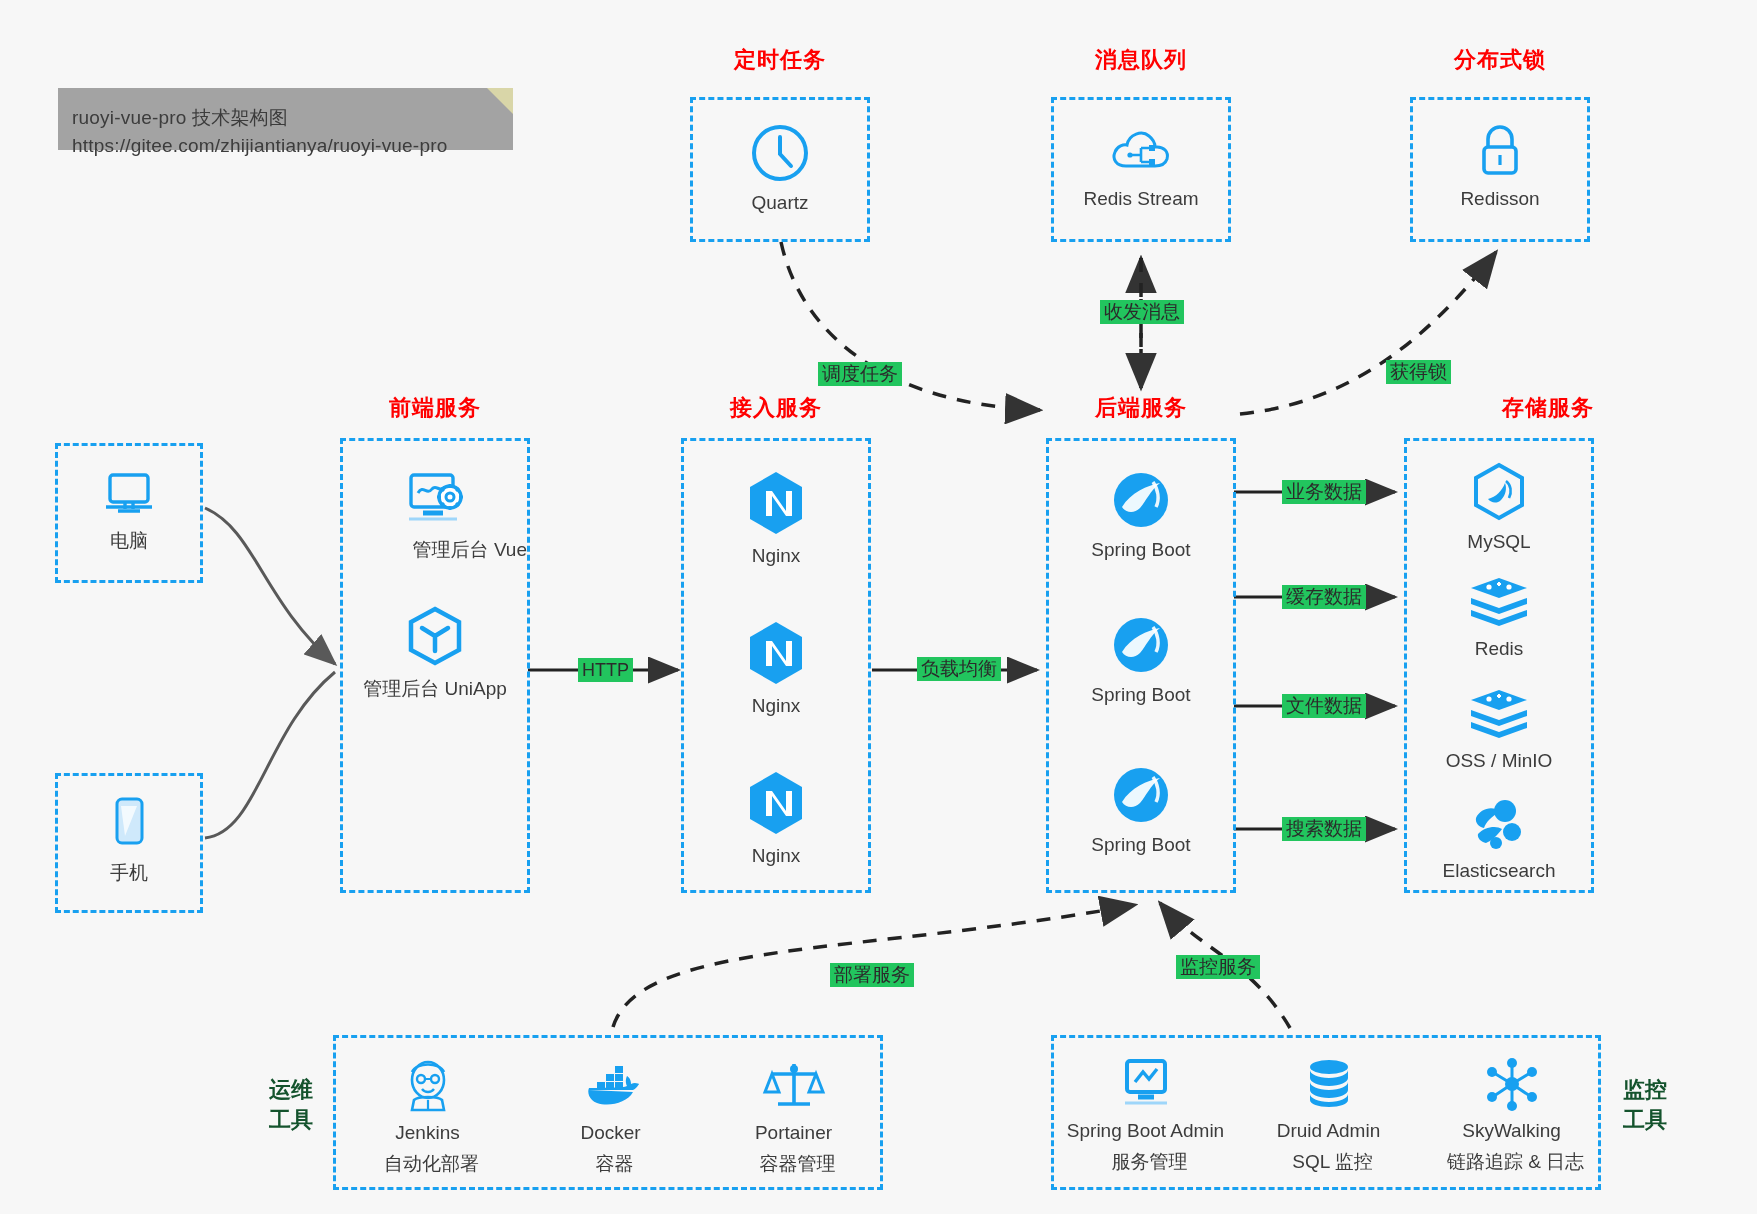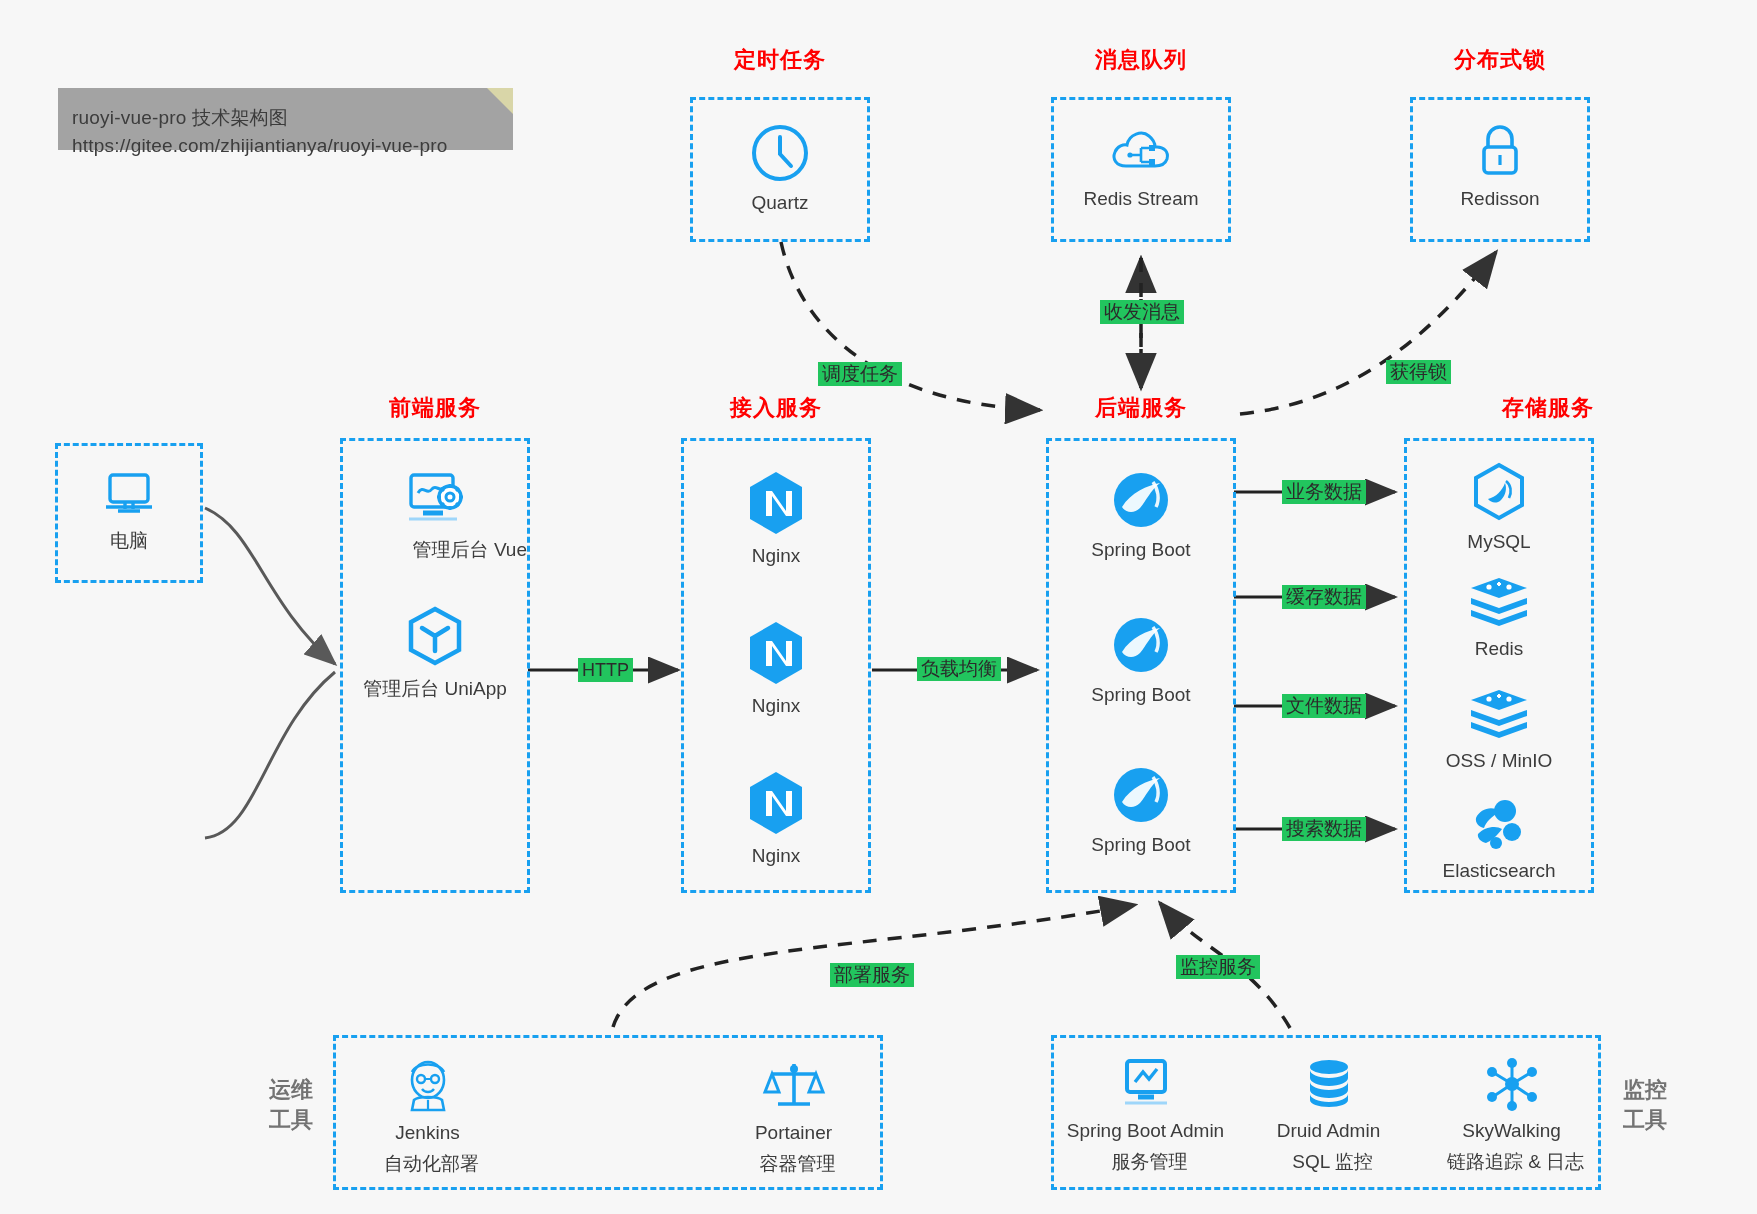--- a/index.html
+++ b/index.html
@@ -36,21 +36,21 @@
   .cell .lbl.sub { font-size:19px;padding-left:8px; }
   .ico { display:block; margin:0 auto; }
 
   
   .elabel {
     position:absolute; background:#22c55e; font-size:18px; color:#2b2b2b;
     padding:1px 4px; white-space:nowrap; line-height:22px;
   }
   .elabel.cn { font-size:19px; }
 
-  .sideTitle { position:absolute; color:#737373; font-weight:bold; font-size:22px; text-align:center; line-height:30px; }
+  .sideTitle { position:absolute; color:#14532d; font-weight:bold; font-size:22px; text-align:center; line-height:30px; }
 </style>
 </head>
 <body>
 
 <div class="canvas">
 
   <svg class="wires" viewBox="0 0 1757 1214">
     <defs>
       <marker id="ah" markerWidth="11" markerHeight="9" refX="10" refY="4.5" orient="auto">
         <path d="M0,0 L11,4.5 L0,9 z" fill="#333"></path>
@@ -137,20 +137,29 @@
     <div class="cell" style="top:20px;">
       <svg class="ico" width="58" height="56" viewBox="0 0 58 56">
         <rect x="10" y="9" width="38" height="27" rx="3" fill="none" stroke="#18a0f0" stroke-width="3.4"></rect>
         <path d="M25 36 L25 43 M33 36 L33 43 M18 45 L40 45" stroke="#18a0f0" stroke-width="3.4" fill="none"></path>
         <path d="M6 41 L52 41" stroke="#18a0f0" stroke-width="3.4"></path>
       </svg>
       <div class="lbl">电脑</div>
     </div>
   </div>
 
+  <div class="box" style="left:55px;top:773px;width:148px;height:140px;">
+    <div class="cell" style="top:18px;">
+      <svg class="ico" width="46" height="60" viewBox="0 0 46 60">
+        <rect x="11" y="5" width="25" height="44" rx="5" fill="#cfe9fb" stroke="#18a0f0" stroke-width="3"></rect>
+        <path d="M15 12 L31 12 L19 42 Z" fill="#ffffff" opacity=".75"></path>
+      </svg>
+      <div class="lbl">手机</div>
+    </div>
+  </div>
 
   <div class="gtitle" style="left:340px;top:393px;width:190px;">前端服务</div>
   <div class="box" style="left:340px;top:438px;width:190px;height:455px;">
     <div class="cell" style="top:28px;text-align:right;">
       <svg class="ico" width="72" height="62" viewBox="0 0 72 62">
         <rect x="12" y="6" width="42" height="32" rx="3" fill="none" stroke="#18a0f0" stroke-width="3.4"></rect>
         <path d="M19 24 C24 15 28 27 33 20 C37 15 41 24 46 18" fill="none" stroke="#18a0f0" stroke-width="3"></path>
         <path d="M24 44 L44 44" stroke="#18a0f0" stroke-width="5"></path>
         <path d="M10 50 L58 50" stroke="#9ed6fa" stroke-width="3"></path>
         <circle cx="51" cy="28" r="11" fill="#ffffff" stroke="#18a0f0" stroke-width="3.4"></circle>
@@ -276,20 +285,35 @@
         <path d="M14 16 C18 6 42 6 46 16" fill="none" stroke="#18a0f0" stroke-width="2.6"></path>
         <circle cx="23" cy="23" r="4" fill="none" stroke="#18a0f0" stroke-width="2.4"></circle>
         <circle cx="37" cy="23" r="4" fill="none" stroke="#18a0f0" stroke-width="2.4"></circle>
         <path d="M27 23 L33 23" stroke="#18a0f0" stroke-width="2"></path>
         <path d="M24 33 C27 37 33 37 36 33" fill="none" stroke="#18a0f0" stroke-width="2.4"></path>
         <path d="M16 44 C20 40 40 40 44 44 L46 54 L14 54 Z" fill="none" stroke="#18a0f0" stroke-width="2.6"></path>
         <path d="M30 44 L30 54" stroke="#18a0f0" stroke-width="2.2"></path>
       </svg>
       <div class="lbl">Jenkins</div>
       <div class="lbl sub">自动化部署</div>
+    </div>
+    <div class="cell" style="left:183px;top:18px;width:183px;">
+      <svg class="ico" width="64" height="58" viewBox="0 0 64 58">
+        <g fill="#18a0f0">
+          <rect x="18" y="26" width="8" height="7"></rect>
+            <rect x="27" y="26" width="8" height="7"></rect>
+          <rect x="36" y="26" width="8" height="7"></rect>
+            <rect x="27" y="18" width="8" height="7"></rect>
+          <rect x="36" y="18" width="8" height="7"></rect>
+            <rect x="36" y="10" width="8" height="7"></rect>
+        </g>
+        <path d="M10 34 C10 34 46 34 54 34 C58 32 60 28 60 28 C60 28 56 26 52 28 C52 22 48 20 48 20 C46 24 47 28 48 30 C46 32 14 32 10 32 C8 36 10 44 18 47 C30 51 48 47 54 36" fill="#18a0f0"></path>
+      </svg>
+      <div class="lbl">Docker</div>
+      <div class="lbl sub">容器</div>
     </div>
     <div class="cell" style="left:366px;top:18px;width:183px;">
       <svg class="ico" width="64" height="58" viewBox="0 0 64 58">
         <path d="M32 8 L32 48 M16 48 L48 48" stroke="#18a0f0" stroke-width="3.6" fill="none"></path>
         <path d="M10 18 L54 18" stroke="#18a0f0" stroke-width="3.6"></path>
         <circle cx="32" cy="13" r="4" fill="#18a0f0"></circle>
         <path d="M10 18 L3 36 L17 36 Z" fill="none" stroke="#18a0f0" stroke-width="3"></path>
         <path d="M54 18 L47 36 L61 36 Z" fill="none" stroke="#18a0f0" stroke-width="3"></path>
       </svg>
       <div class="lbl">Portainer</div>

